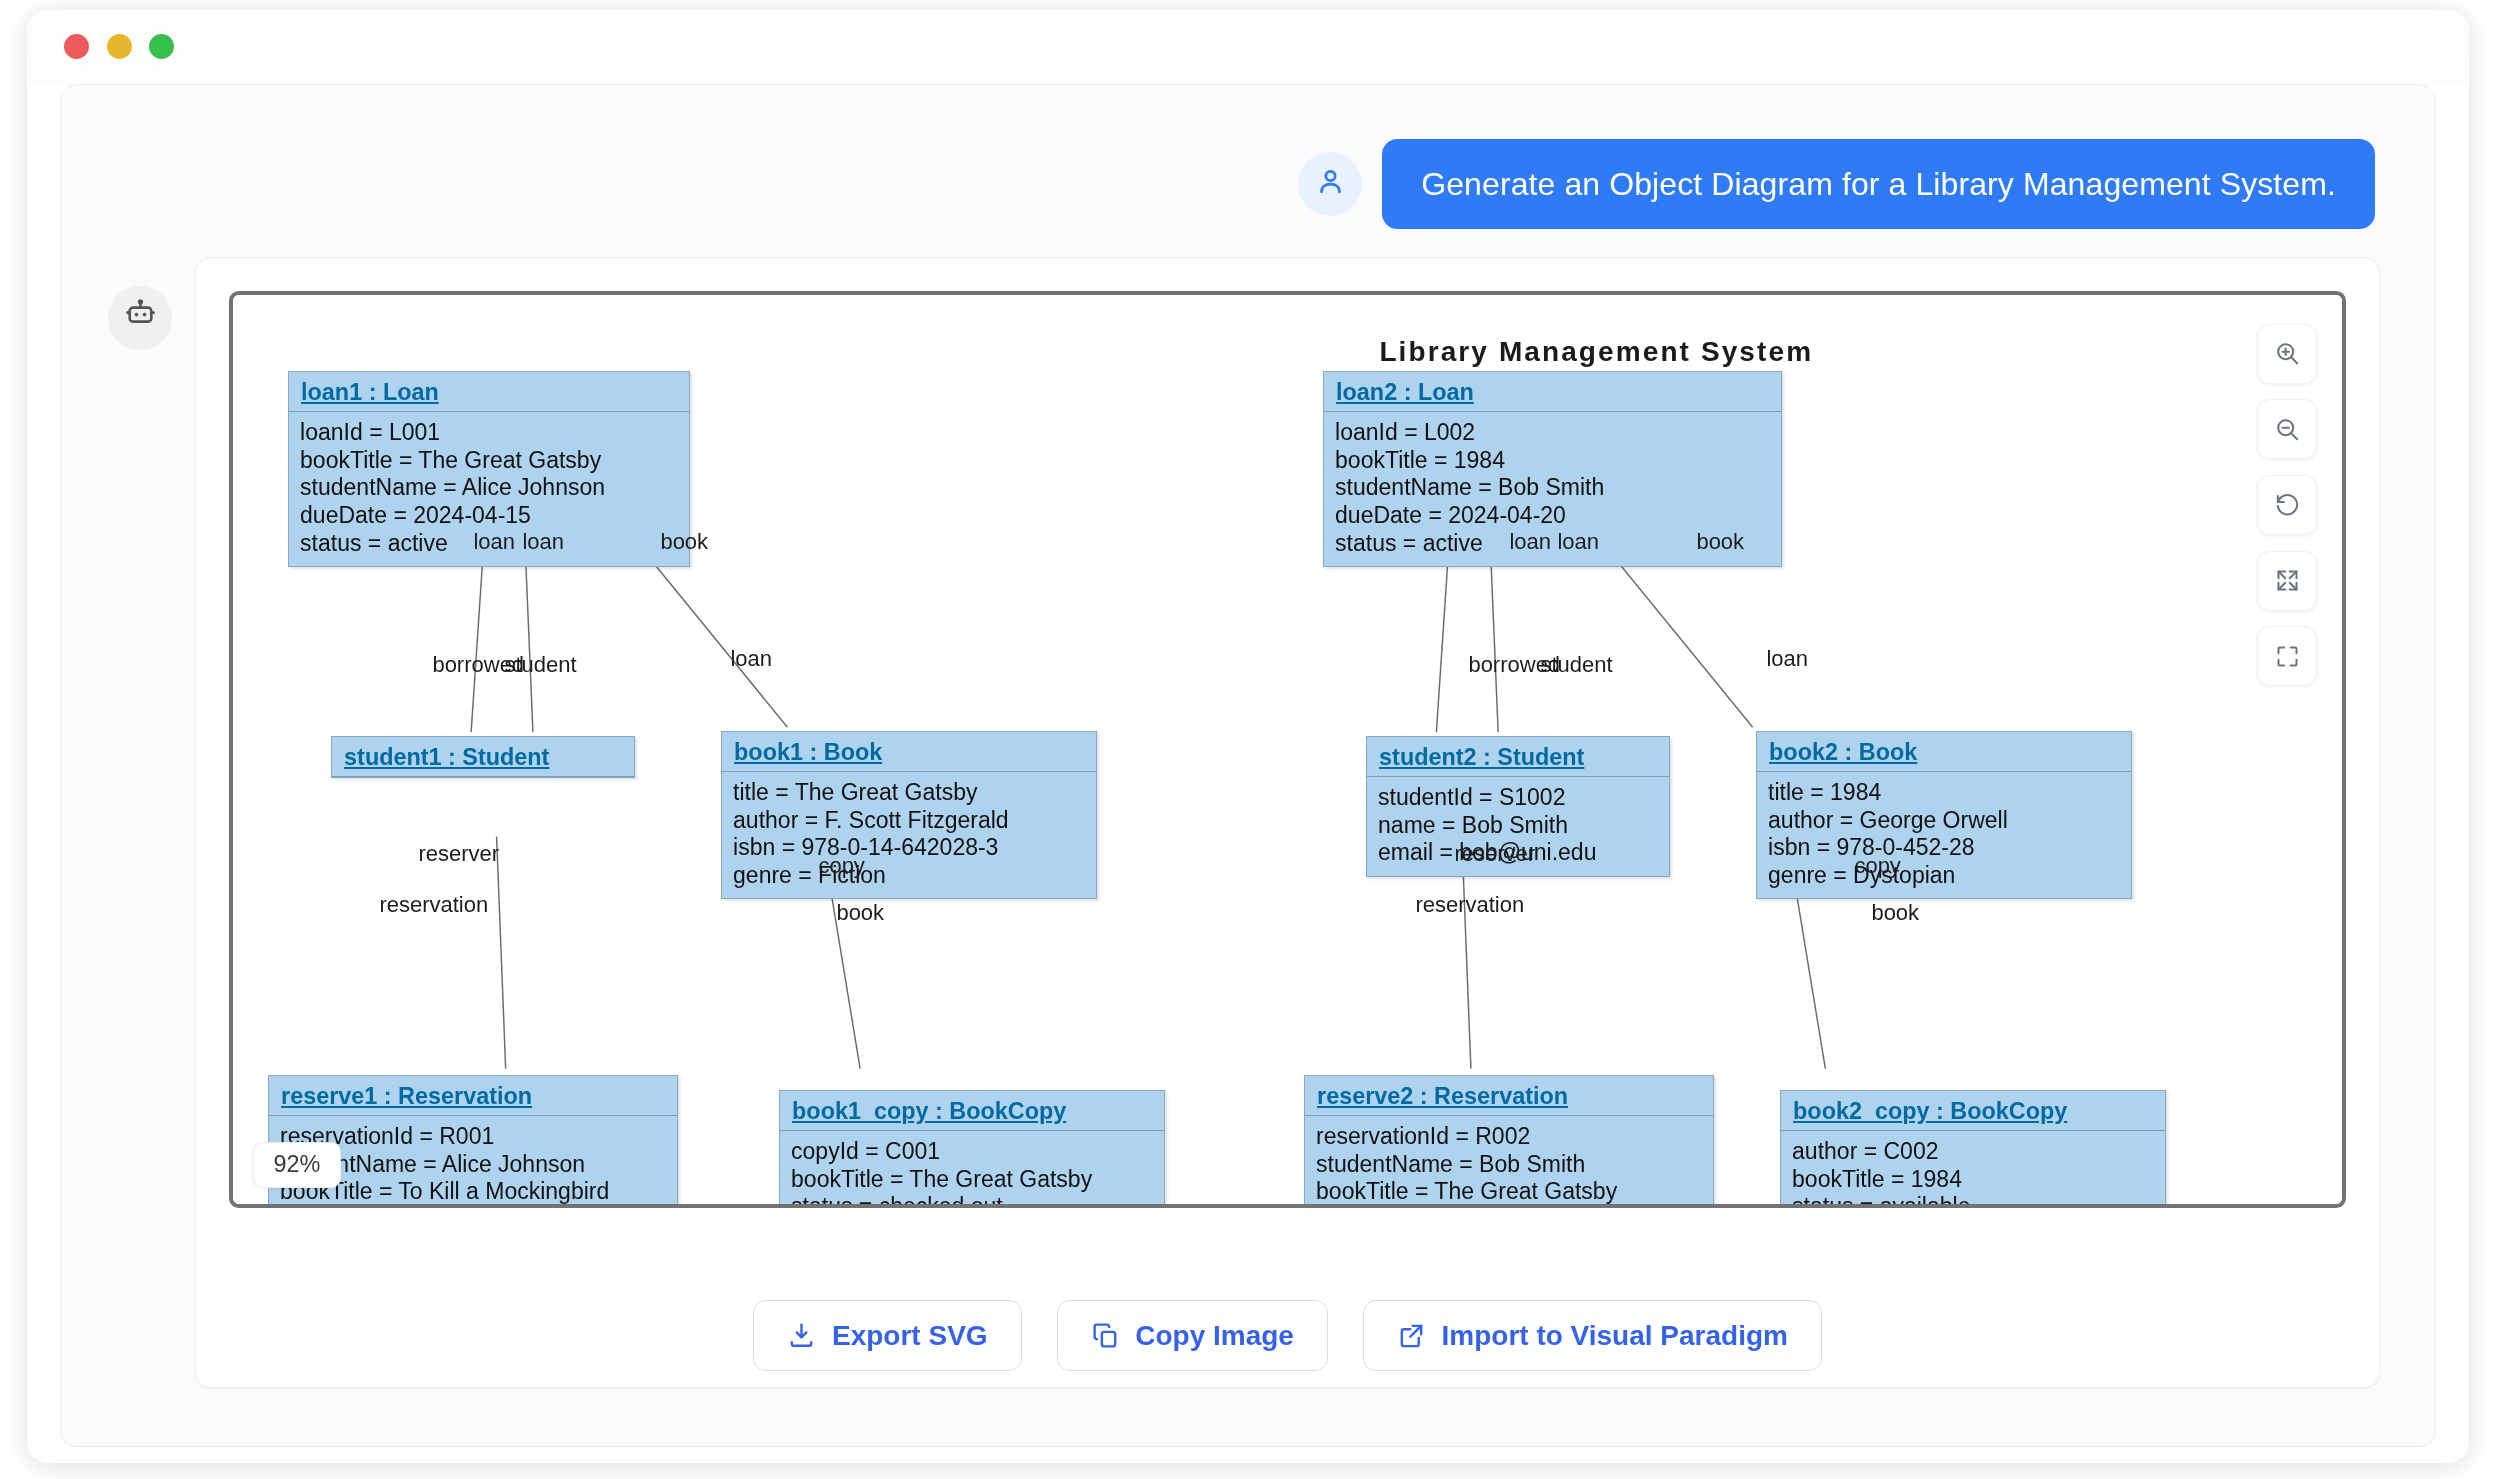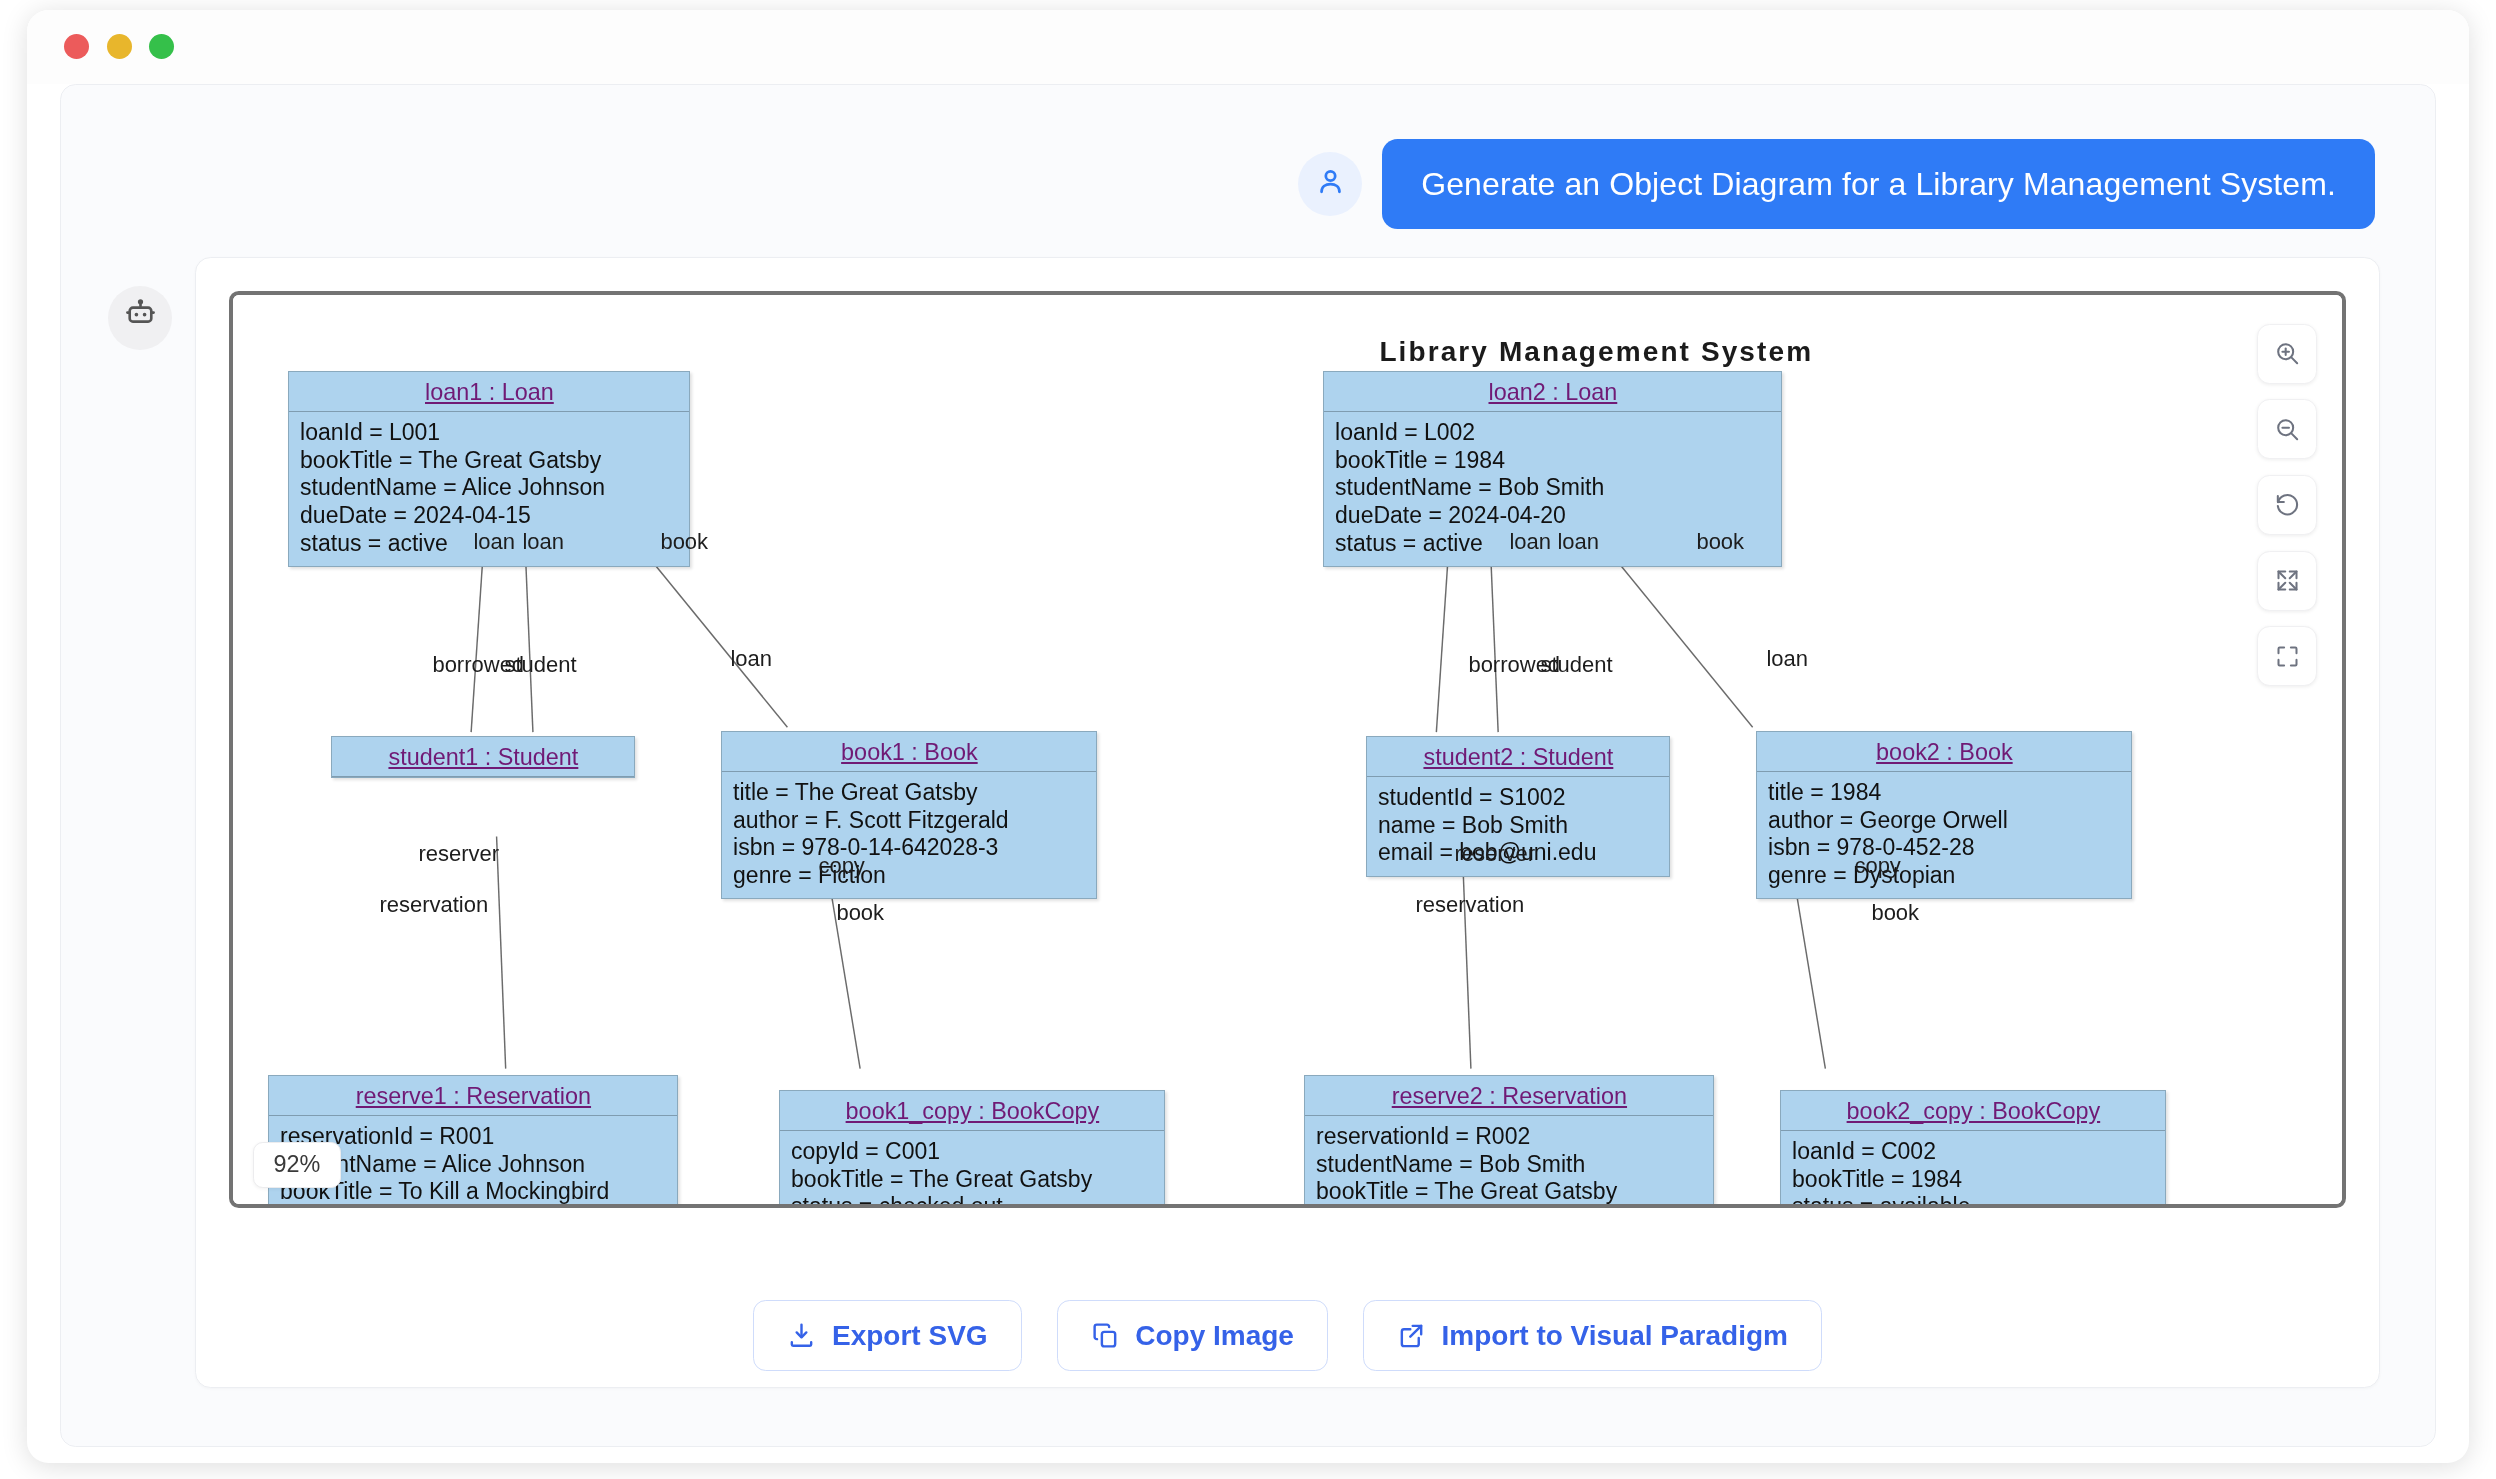--- a/index.html
+++ b/index.html
@@ -141,24 +141,23 @@
 
   
   .obj {
     position: absolute;
     background: #aed3ee;
     border: 1px solid #8aa9bd;
     box-shadow: 2px 2px 2.9px rgba(0,0,0,0.12);
     z-index: 10;
   }
   .obj-head {
-    text-align: center;
     font-size: 23.4px;
-    font-weight: normal;
-    color: #701a75;
+    font-weight: bold;
+    color: #0369a1;
     padding: 6.8px 11.7px 5.9px 11.7px;
     border-bottom: 1px solid #7f9cb0;
     white-space: nowrap;
   }
   .obj-head span { text-decoration: underline; }
   .obj-body {
     padding: 6.8px 10.7px 8.8px 10.7px;
   }
   .obj-attr {
     font-size: 23px;
@@ -373,21 +372,21 @@
                 <div class="obj-attr">studentName = Bob Smith</div>
                 <div class="obj-attr">bookTitle = The Great Gatsby</div>
                 <div class="obj-attr">requestedDate = 2024-04-02</div>
 
               </div>
             </div>
 
             <div class="obj" style="left:1547px; top:795px; width:386px;">
               <div class="obj-head"><span>book2_copy : BookCopy</span></div>
               <div class="obj-body">
-                <div class="obj-attr">loanId = C002</div>
+                <div class="obj-attr">author = C002</div>
                 <div class="obj-attr">bookTitle = 1984</div>
                 <div class="obj-attr">status = available</div>
 
               </div>
             </div>
 
           </div>
 
           <div class="vp-toolbar">
             <div class="tool-btn">

